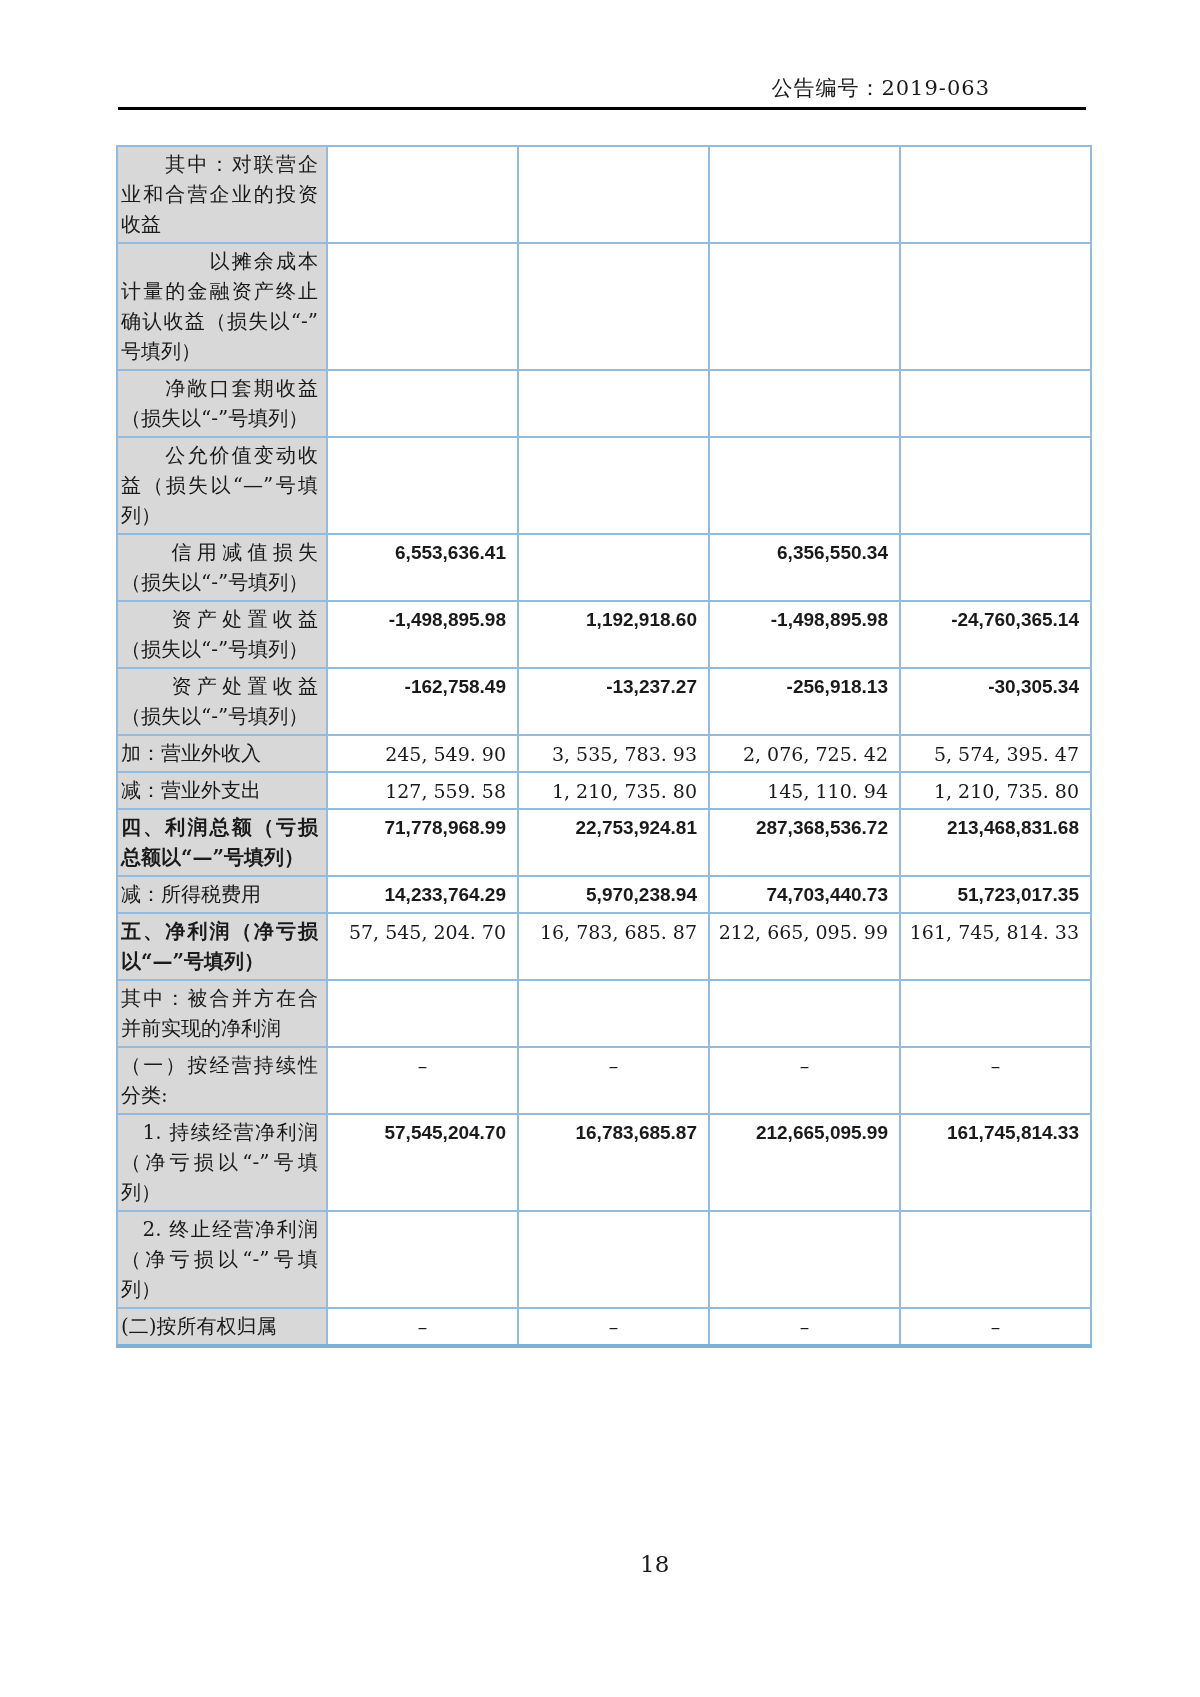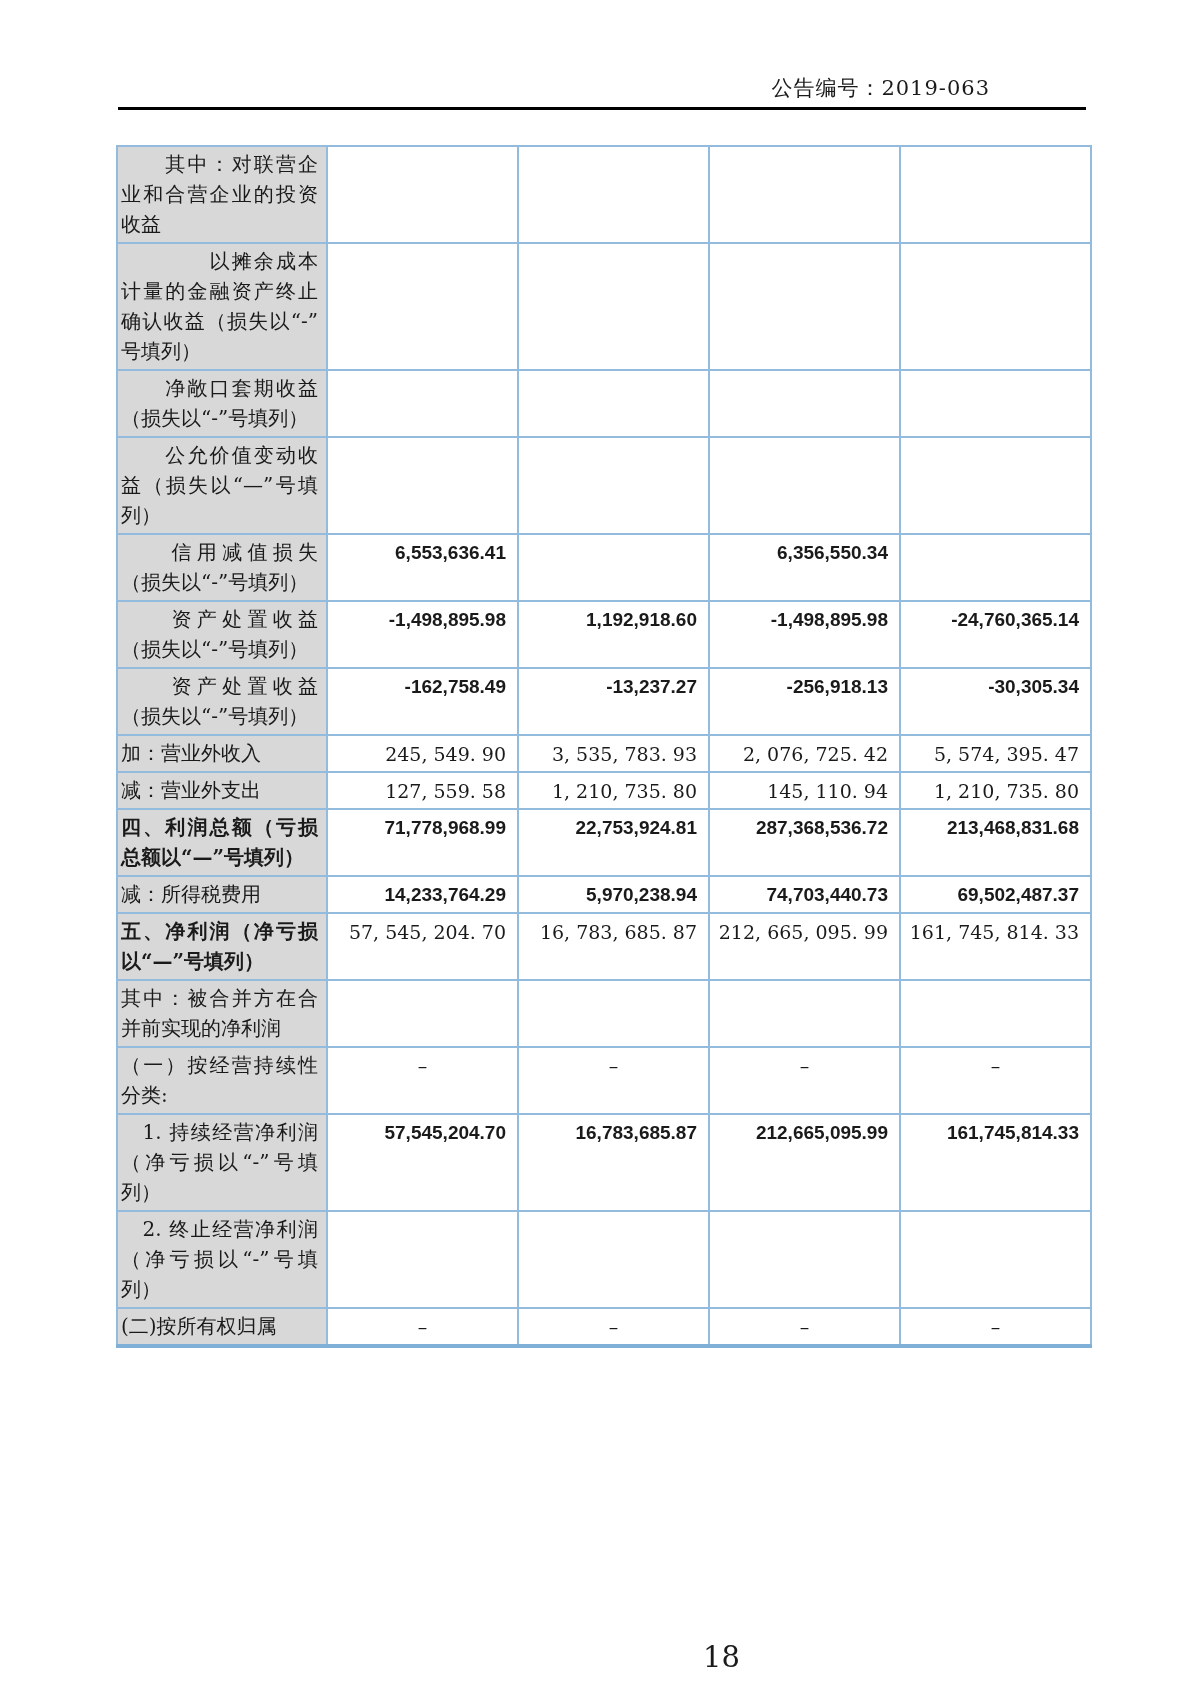--- a/index.html
+++ b/index.html
@@ -66,25 +66,25 @@
     text-align: right;
     white-space: nowrap;
     background: #ffffff;
   }
   td.num.serif { font-family: "DejaVu Serif", "Liberation Serif", serif; font-weight: 400; }
   td.num.sans  { font-family: "Liberation Sans", "DejaVu Sans", sans-serif; font-weight: 700; }
   td.num.dash  { text-align: center; padding: 3px 4px 2px 4px; font-family: "DejaVu Serif", "Liberation Serif", serif; }
 
   .page-number {
     position: absolute;
-    top: 1640px;
+    top: 1551px;
     left: 640px;
     width: 100px;
-    text-align: right;
-    font-size: 29px;
+    text-align: left;
+    font-size: 23px;
     font-family: "DejaVu Serif", "Liberation Serif", serif;
   }
 </style>
 </head>
 <body>
 
 <div class="page" style="--grid: #92bbde; --grid-heavy: #7fb0d8; --label-bg: #d8d8d8; color: rgb(26, 26, 26);">
 
   <div class="header-notice">公告编号：2019-063</div>
 
@@ -167,21 +167,21 @@
           <td class="num sans">71,778,968.99</td>
           <td class="num sans">22,753,924.81</td>
           <td class="num sans">287,368,536.72</td>
           <td class="num sans">213,468,831.68</td>
         </tr>
         <tr>
           <td class="label">减：所得税费用</td>
           <td class="num sans">14,233,764.29</td>
           <td class="num sans">5,970,238.94</td>
           <td class="num sans">74,703,440.73</td>
-          <td class="num sans">69,502,487.37</td>
+          <td class="num sans">51,723,017.35</td>
         </tr>
         <tr>
           <td class="label bold">五、净利润（净亏损以“—”号填列）</td>
           <td class="num serif">57, 545, 204. 70</td>
           <td class="num serif">16, 783, 685. 87</td>
           <td class="num serif">212, 665, 095. 99</td>
           <td class="num serif">161, 745, 814. 33</td>
         </tr>
         <tr>
           <td class="label">其中：被合并方在合并前实现的净利润</td>

